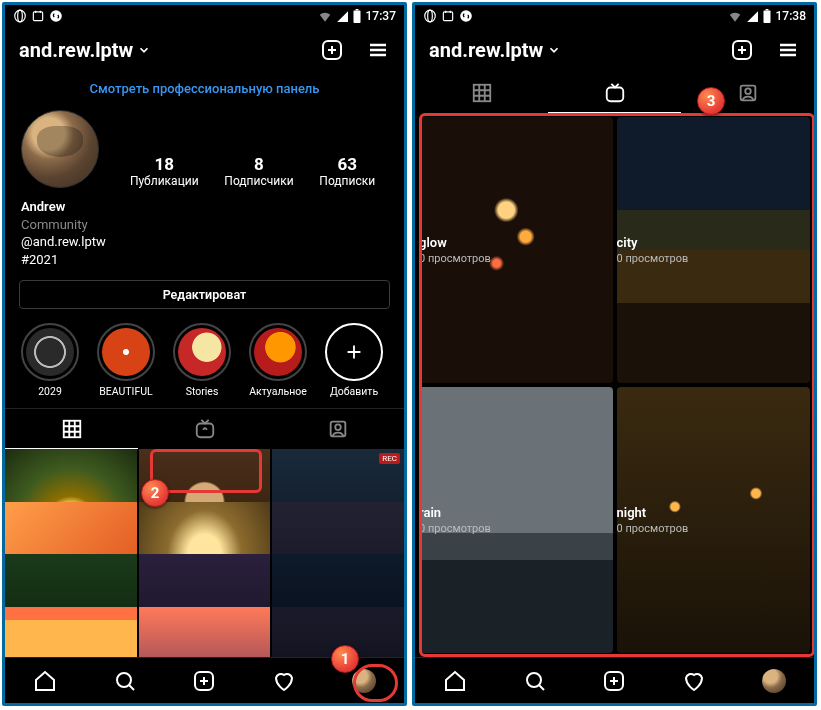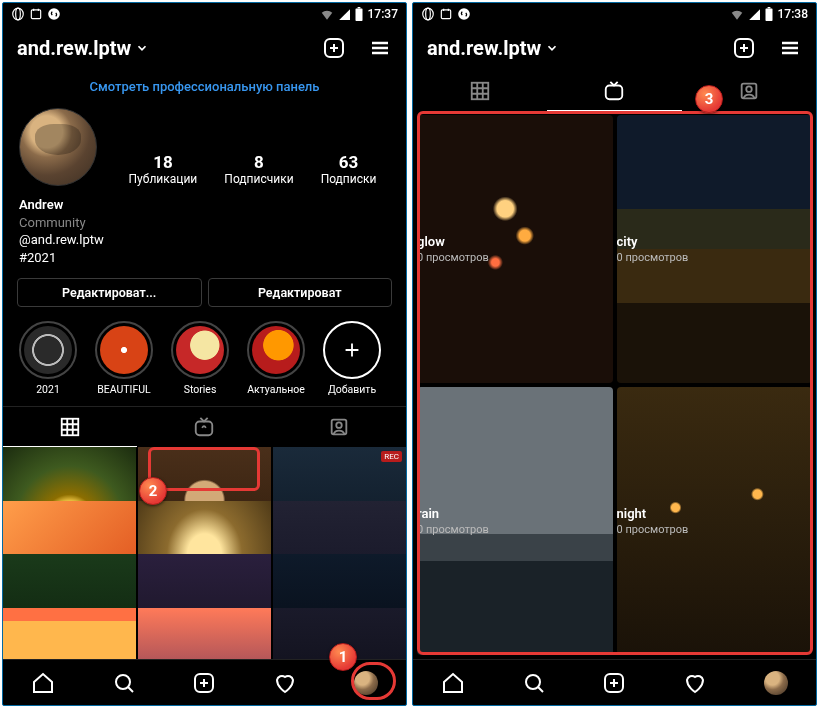--- a/index.html
+++ b/index.html
@@ -1,17 +1,17 @@
 <!DOCTYPE html>
 <html><head>
 <meta charset="utf-8">
 <style>
 *{margin:0;padding:0;box-sizing:border-box;font-family:-apple-system,Roboto,sans-serif}
 body{background:#fff;display:flex;gap:5px;padding:2px}
-.phone{width:405px;height:704px;background:#000;color:#fff;border:1px solid #0369a1;border-radius:2px;position:relative;overflow:hidden;display:flex;flex-direction:column}
+.phone{width:405px;height:704px;background:#000;color:#fff;border:3px solid #0369a1;border-radius:2px;position:relative;overflow:hidden;display:flex;flex-direction:column}
 .statusbar{height:22px;display:flex;align-items:center;justify-content:space-between;padding:0 8px;font-size:12px;font-weight:500}
 .statusbar .left,.statusbar .right{display:flex;align-items:center;gap:4px}
 .ico{display:inline-flex;align-items:center;justify-content:center}
 .header{height:46px;display:flex;align-items:center;padding:0 14px}
 .header-title{font-size:20px;font-weight:700;flex:1;display:flex;align-items:center;gap:4px}
 .header-actions{display:flex;gap:22px;align-items:center}
 .pro-panel{color:#3897f0;text-align:center;font-size:13px;padding:8px 4px 14px;font-weight:500}
 .profile-row{display:flex;align-items:flex-end;padding:0 16px;gap:18px}
 .avatar{width:78px;height:78px;border-radius:50%;background:radial-gradient(circle at 35% 30%,#d9b380 0 22%,#8b6b4a 35%,#5a4330 60%,#3c2e22);position:relative;border:1px solid #333}
 .avatar::after{content:"";position:absolute;inset:20% 20% 40% 20%;background:rgba(0,0,0,.25);border-radius:40% 40% 50% 50%}
@@ -161,30 +161,29 @@
   </div>
 
   <div class="bio">
     <div class="name">Andrew</div>
     <div class="cat">Community</div>
     <div>@and.rew.lptw</div>
     <div style="color:#fff">#2021</div>
   </div>
 
   <div class="btnrow">
-    <div class="btn">Редактироват...</div>
     <div class="btn">Редактироват</div>
   </div>
 
   <div class="highlights">
     <div class="hl">
         <div class="hl-ring">
           <div class="hl-img hl-2021"></div>
         </div>
-        <div class="hl-lbl">2021</div>
+        <div class="hl-lbl">2029</div>
       </div>
     <div class="hl">
         <div class="hl-ring">
           <div class="hl-img hl-beaut"></div>
         </div>
         <div class="hl-lbl">BEAUTIFUL</div>
       </div>
     <div class="hl">
         <div class="hl-ring">
           <div class="hl-img hl-stor"></div>

